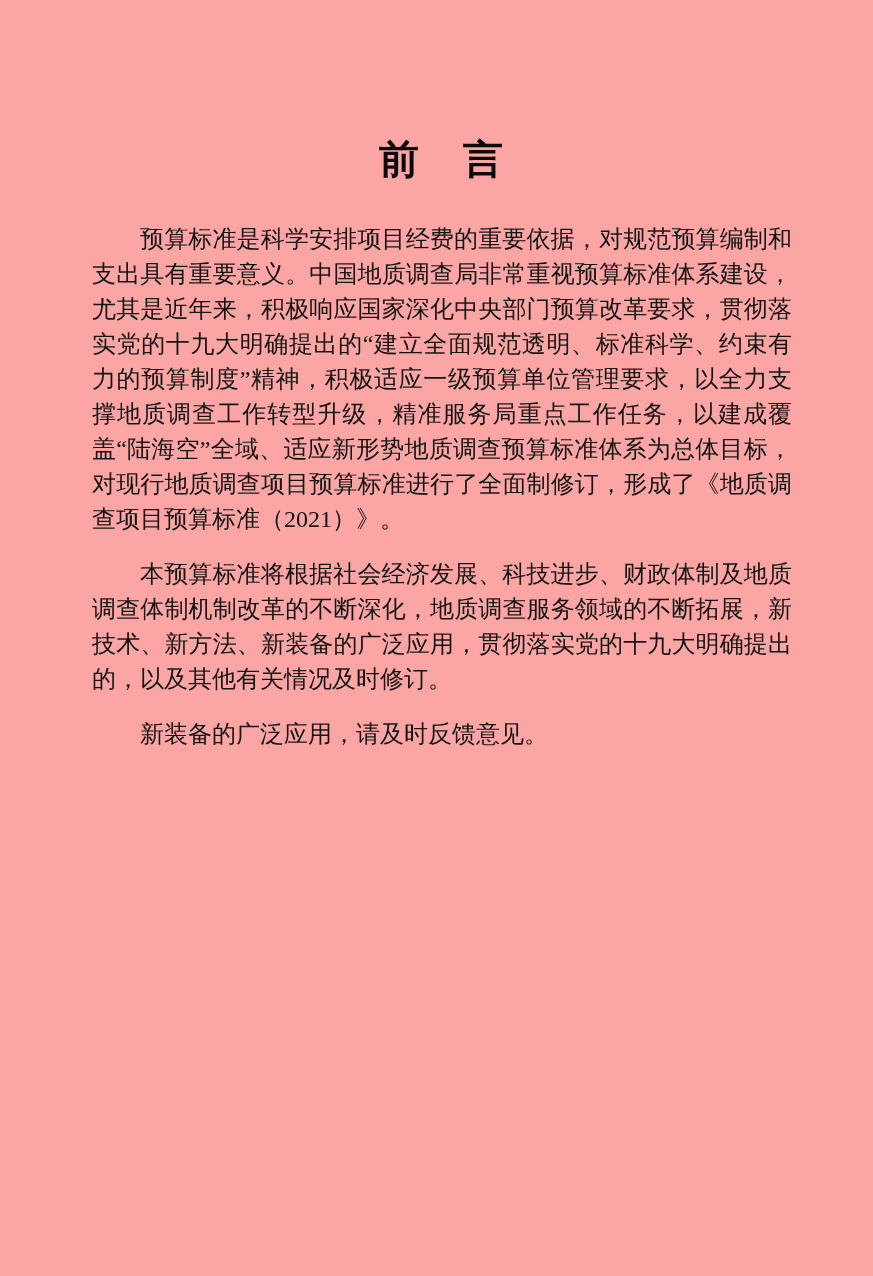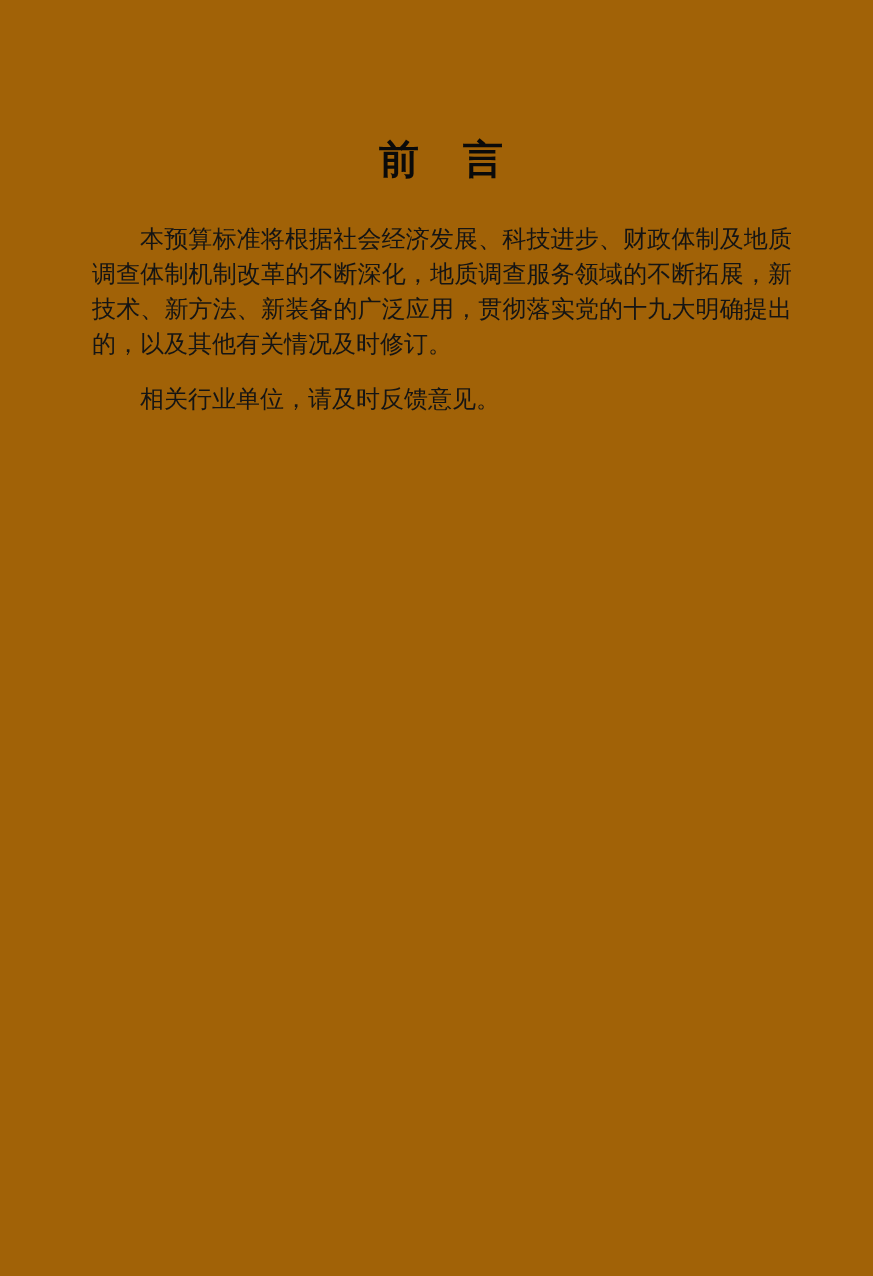--- a/index.html
+++ b/index.html
@@ -5,21 +5,21 @@
   html, body {
     margin: 0;
     padding: 0;
     background: #e8e8e8;
   }
   .page {
     position: relative;
     width: 873px;
     height: 1276px;
     margin: 0 auto;
-    background: #a16207;
+    background: #fca5a5;
     overflow: hidden;
     font-family: "Liberation Serif", "DejaVu Serif", serif;
     color: #111111;
     box-sizing: border-box;
     padding-top: 140px;
   }
   .doc-title {
     width: 700px;
     margin: 0 0 0 92px;
     font-size: 40px;
@@ -47,16 +47,17 @@
     margin-bottom: 0;
   }
 </style>
 </head>
 <body>
 
 <div class="page">
   <h1 class="doc-title">前　言</h1>
 
   <div class="doc-content">
+    <p>预算标准是科学安排项目经费的重要依据，对规范预算编制和支出具有重要意义。中国地质调查局非常重视预算标准体系建设，尤其是近年来，积极响应国家深化中央部门预算改革要求，贯彻落实党的十九大明确提出的“建立全面规范透明、标准科学、约束有力的预算制度”精神，积极适应一级预算单位管理要求，以全力支撑地质调查工作转型升级，精准服务局重点工作任务，以建成覆盖“陆海空”全域、适应新形势地质调查预算标准体系为总体目标，对现行地质调查项目预算标准进行了全面制修订，形成了《地质调查项目预算标准（2021）》。</p>
     <p>本预算标准将根据社会经济发展、科技进步、财政体制及地质调查体制机制改革的不断深化，地质调查服务领域的不断拓展，新技术、新方法、新装备的广泛应用，贯彻落实党的十九大明确提出的，以及其他有关情况及时修订。</p>
-    <p>相关行业单位，请及时反馈意见。</p>
+    <p>新装备的广泛应用，请及时反馈意见。</p>
   </div>
 </div>
 
 </body></html>

